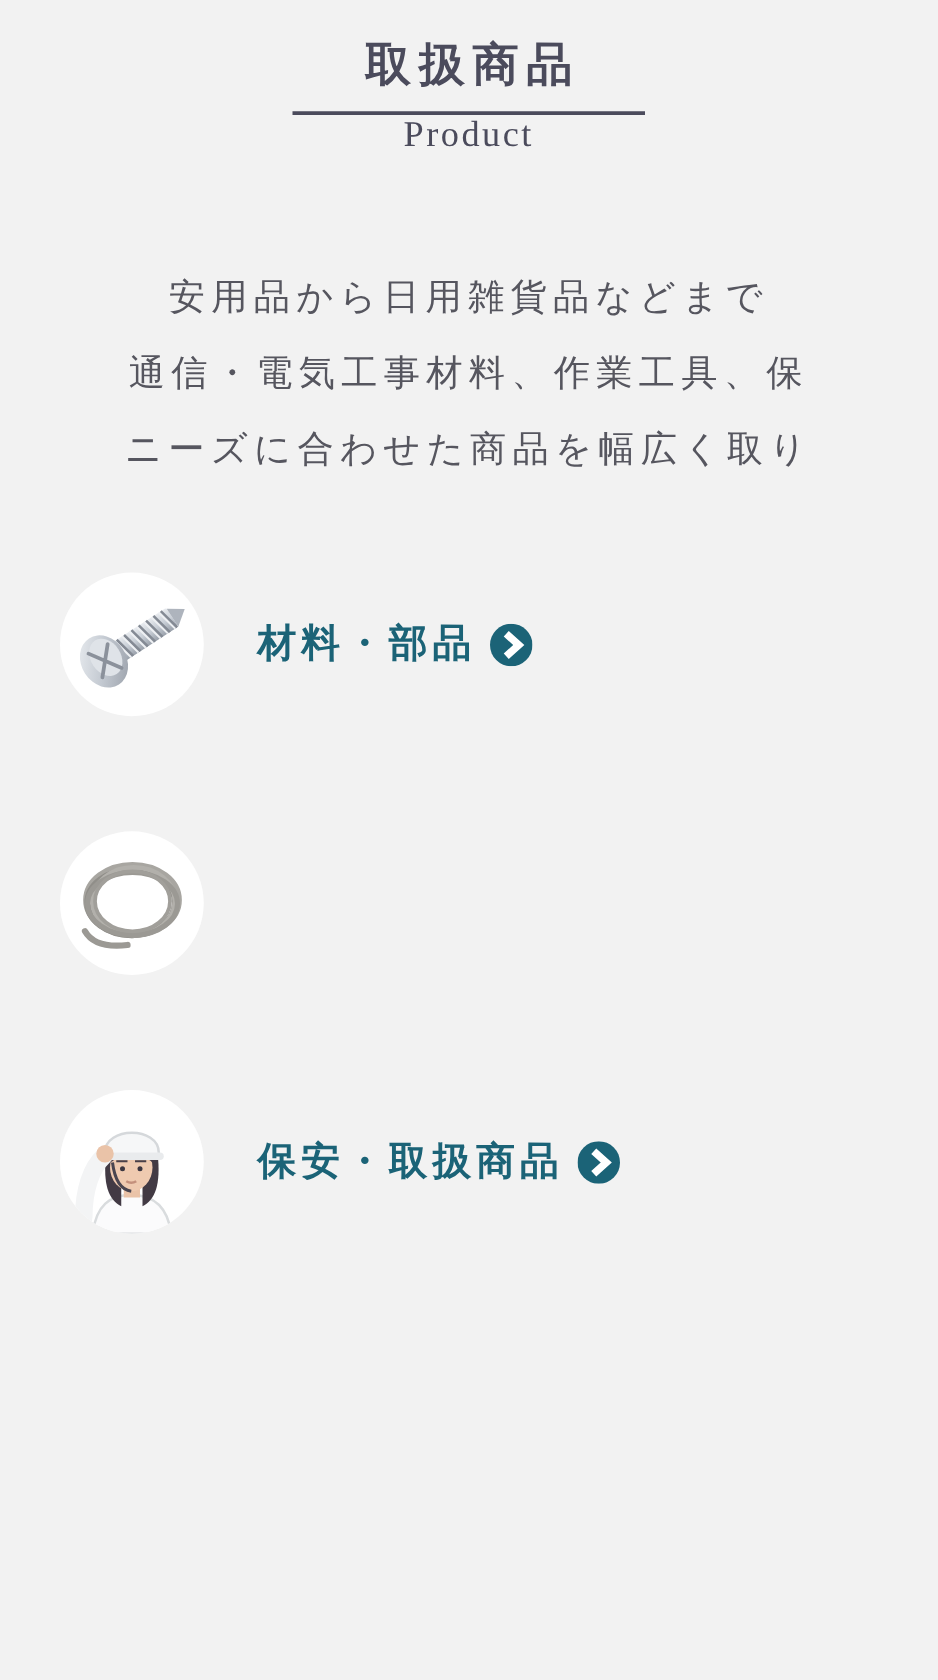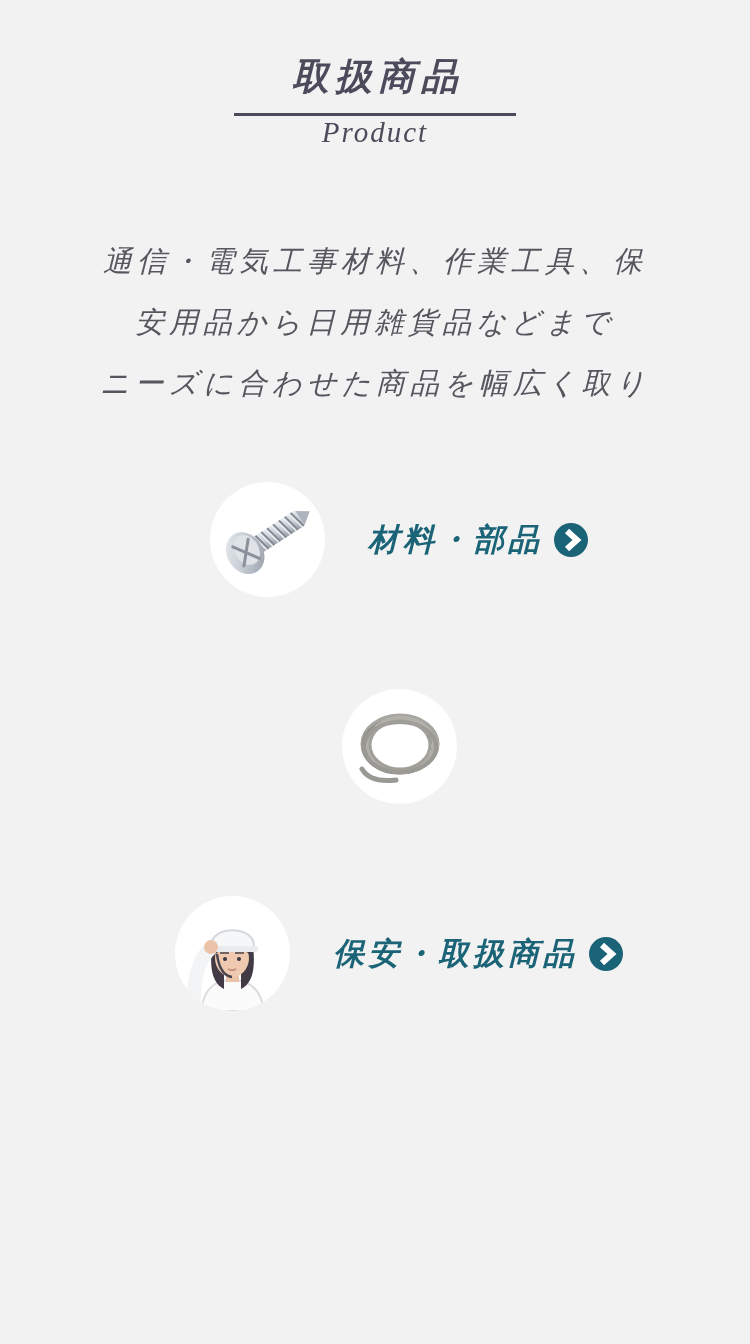--- a/index.html
+++ b/index.html
@@ -4,21 +4,21 @@
 <style>
   html, body {
     margin: 0;
     padding: 0;
     width: 750px;
     height: 1344px;
     background: #f2f2f2;
     font-family: "DejaVu Sans", sans-serif;
     overflow: hidden;
   }
-  .section { padding-top: 58px; font-style: italic; }
+  .section { padding-top: 34px; }
 
   .title {
     margin: 0;
     text-align: center;
     font-family: "Liberation Serif", serif;
     font-size: 37px;
     font-weight: 600;
     color: #4b4b5c;
     letter-spacing: 6px;
     text-indent: 6px;
@@ -50,21 +50,20 @@
   .desc-line { display: block; }
 
   .category-list { margin-top: 68px; }
   .category-item {
     display: flex;
     align-items: center;
     height: 115px;
     margin: 0 0 92px 48px;
     text-decoration: none;
     cursor: pointer;
-    justify-content: center;
   }
   .thumb {
     width: 115px;
     height: 115px;
     border-radius: 50%;
     background: #ffffff;
     overflow: hidden;
     flex: 0 0 auto;
   }
   .thumb svg { width: 115px; height: 115px; display: block; }
@@ -91,22 +90,22 @@
 </head>
 <body>
 
 <main class="section">
 
   <h2 class="title">取扱商品</h2>
   <div class="divider"></div>
   <div class="subtitle">Product</div>
 
   <p class="description">
+    <span class="desc-line">安用品から日用雑貨品などまで</span>
     <span class="desc-line">通信・電気工事材料、作業工具、保</span>
-    <span class="desc-line">安用品から日用雑貨品などまで</span>
     <span class="desc-line">ニーズに合わせた商品を幅広く取り</span>
   </p>
 
   <div class="category-list">
 
     <a class="category-item">
       <span class="thumb">
         <svg viewBox="0 0 115 115">
           <defs>
             <linearGradient id="headGrad" x1="0" y1="0" x2="1" y2="1">

